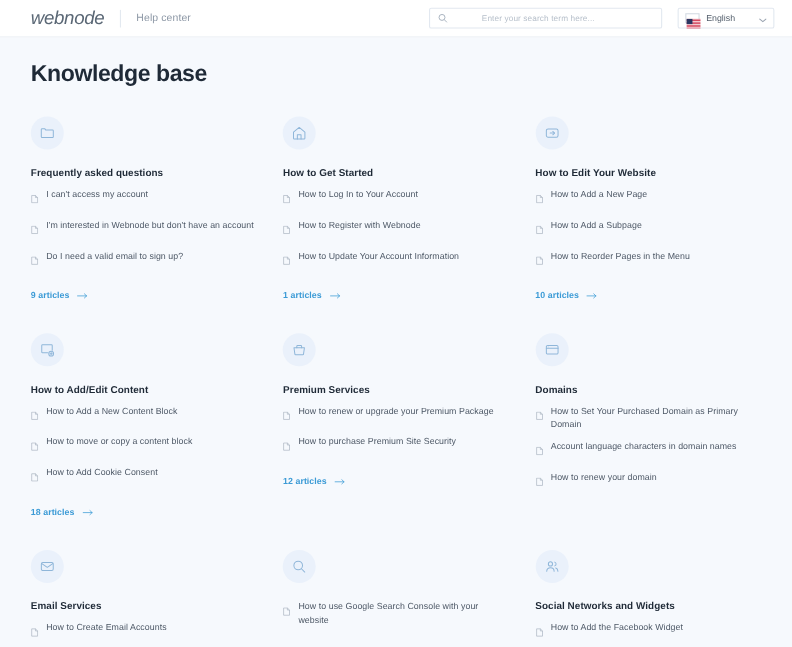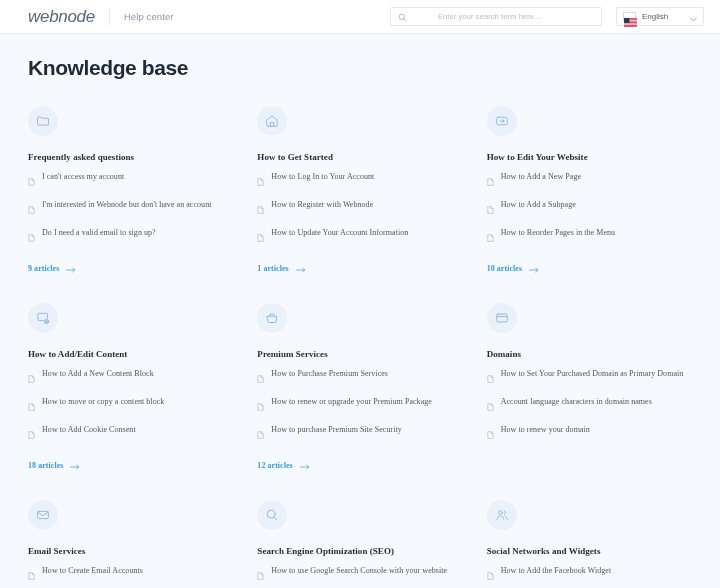--- a/index.html
+++ b/index.html
@@ -102,21 +102,20 @@
   
   .grid {
     display:grid;
     grid-template-columns:repeat(3, 1fr);
     column-gap:24px;
     row-gap:0;
     padding-top:22px;
   }
   .card {
     padding-bottom:26px;
-    font-family:Liberation Serif, serif;
   }
   .card-icon {
     width:30px; height:30px;
     border-radius:50%;
     background:#eaf1fb;
     display:flex;
     align-items:center;
     justify-content:center;
     margin-bottom:16px;
   }
@@ -378,27 +377,20 @@
             </svg>
           </span>
         </div>
         <div class="card-title">Premium Services</div>
         <ul class="art-list">
           <li class="art-item">
             <span class="doc"><svg width="7" height="8" viewBox="0 0 12 14" fill="none" stroke="#a9b4c1" stroke-width="1.1" stroke-linejoin="round">
                 <path d="M1.3 1.2h6l3.4 3.3v8.3h-9.4z"></path>
                 <path d="M7.3 1.2v3.3h3.4"></path>
               </svg></span>
-            <span class="art-text">How to Purchase Premium Services</span>
-          </li>
-          <li class="art-item">
-            <span class="doc"><svg width="7" height="8" viewBox="0 0 12 14" fill="none" stroke="#a9b4c1" stroke-width="1.1" stroke-linejoin="round">
-                <path d="M1.3 1.2h6l3.4 3.3v8.3h-9.4z"></path>
-                <path d="M7.3 1.2v3.3h3.4"></path>
-              </svg></span>
             <span class="art-text">How to renew or upgrade your Premium Package</span>
           </li>
           <li class="art-item">
             <span class="doc"><svg width="7" height="8" viewBox="0 0 12 14" fill="none" stroke="#a9b4c1" stroke-width="1.1" stroke-linejoin="round">
                 <path d="M1.3 1.2h6l3.4 3.3v8.3h-9.4z"></path>
                 <path d="M7.3 1.2v3.3h3.4"></path>
               </svg></span>
             <span class="art-text">How to purchase Premium Site Security</span>
           </li>
         </ul>
@@ -467,21 +459,20 @@
       </div>
       <div class="card">
         <div class="card-icon">
           <span>
             <svg width="14" height="14" viewBox="0 0 20 20" fill="none" stroke="#8fb6d9" stroke-width="1.3" stroke-linecap="round">
               <circle cx="8.7" cy="8.7" r="5.6"></circle>
               <line x1="12.9" y1="12.9" x2="17.2" y2="17.2"></line>
             </svg>
           </span>
         </div>
-        <div class="card-title">Search Engine Optimization (SEO)</div>
         <ul class="art-list">
           <li class="art-item">
             <span class="doc"><svg width="7" height="8" viewBox="0 0 12 14" fill="none" stroke="#a9b4c1" stroke-width="1.1" stroke-linejoin="round">
                 <path d="M1.3 1.2h6l3.4 3.3v8.3h-9.4z"></path>
                 <path d="M7.3 1.2v3.3h3.4"></path>
               </svg></span>
             <span class="art-text">How to use Google Search Console with your website</span>
           </li>
         </ul>
       </div>

